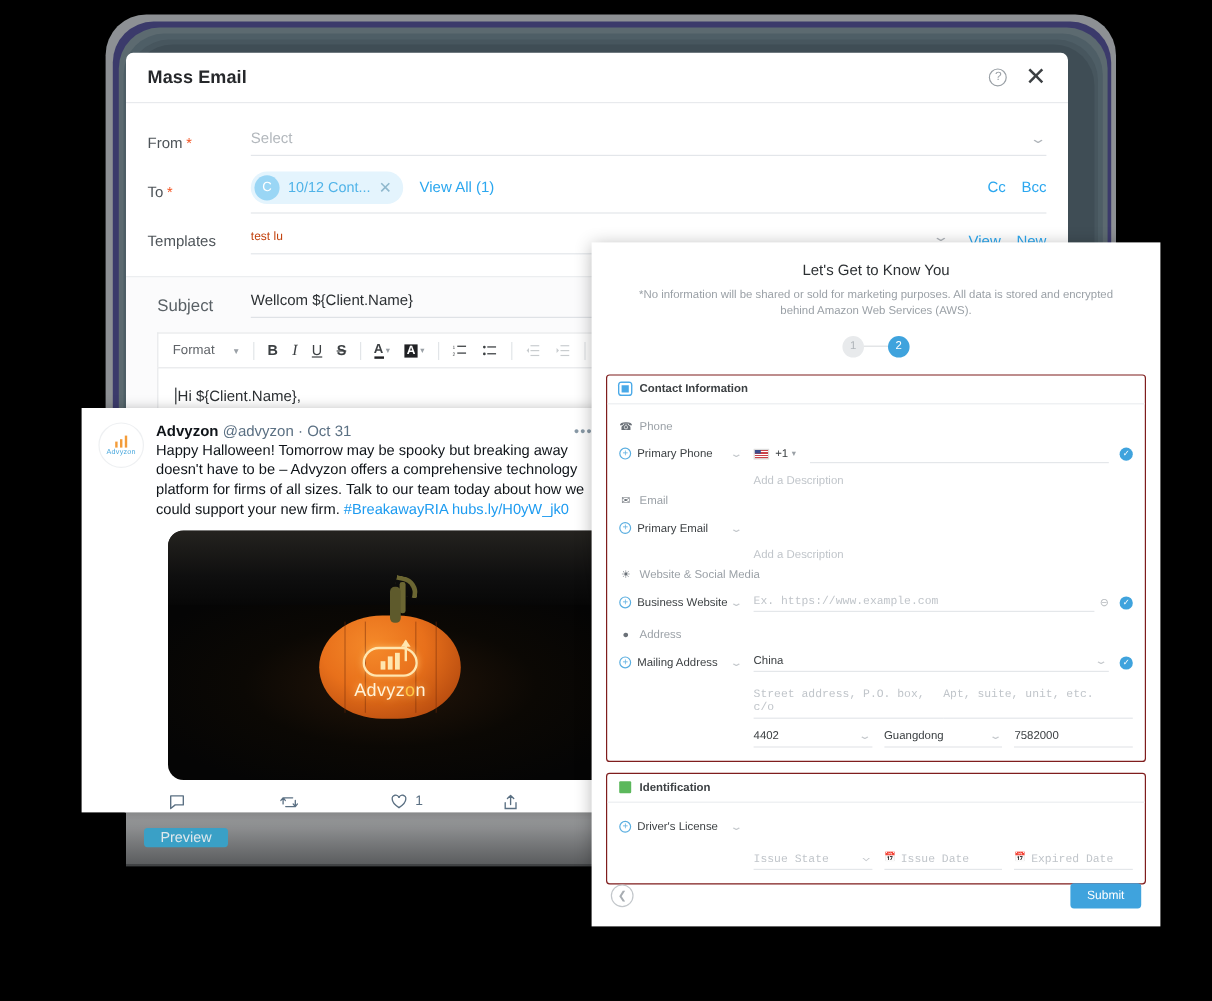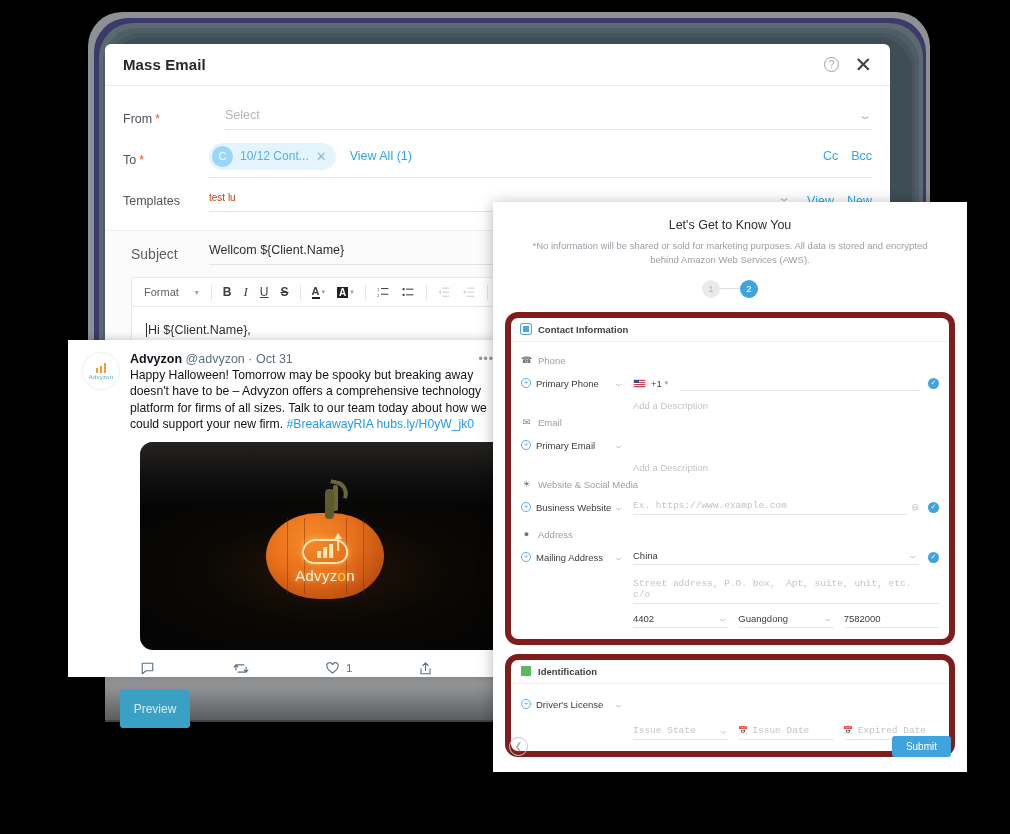--- a/index.html
+++ b/index.html
@@ -92,21 +92,21 @@
   .tb-a { border-bottom: 2px solid #202124; font-weight: bold; font-size: 11px; line-height: 11px; }
   .tb-hl { background: #202124; color: #fff; font-weight: bold; font-size: 10px; padding: 0 2px; }
   .tb-car { font-size: 7px; color: #9aa0a6; margin-left: 2px; }
   .tb-dim { color: #c8cccf; }
   .editor-area {
     margin-left: 8px; background: #fff; border: 1px solid #e6e8ea; height: 150px;
     padding: 16px 14px; font-size: 12.5px; color: #2c3033;
   }
   .caret { border-left: 1px solid #2c3033; margin-right: 1px; }
   .preview-btn {
-    position: absolute; left: 120px; top: 690px; width: 70px; height: 38px;
+    position: absolute; left: 120px; top: 690px; width: 70px; height: 16px;
     background: #3aa0c6; color: #dfe8ec; border-radius: 3px;
     font-size: 12px; display: flex; align-items: center; justify-content: center;
     cursor: pointer;
   }
   .me-dim {
     position: absolute; left: 105px; top: 666px; width: 785px; height: 56px;
     background: linear-gradient(180deg, rgba(120,122,124,.55) 0%, rgba(106,108,110,.85) 55%, rgba(70,72,74,.9) 100%);
     pointer-events: none;
   }
 
@@ -204,21 +204,21 @@
   .ky-steps { display: flex; align-items: center; justify-content: center; margin-top: 13px; }
   .step {
     width: 18px; height: 18px; border-radius: 50%; font-size: 9.5px;
     display: flex; align-items: center; justify-content: center; cursor: pointer;
   }
   .step-off { background: #e8eaec; color: #b0b5ba; }
   .step-on { background: #3fa3dd; color: #fff; }
   .step-line { width: 20px; height: 1px; background: #dcdfe2; }
 
   .ky-scroll { margin-top: 14px; padding: 0 12px; }
-  .ky-card { border: 6px solid #7f1d1d; border-radius: 13px; background: #fff; }
+  .ky-card { border: 1px solid #7f1d1d; border-radius: 3px; background: #fff; }
   .ky-card-hd {
     display: flex; align-items: center; gap: 7px; height: 24px;
     padding: 0 10px; border-bottom: 1px solid #eceef0;
   }
   .sq { width: 10px; height: 10px; border-radius: 2px; flex: none; }
   .sq-blue { background: #49a9e8; box-shadow: inset 0 0 0 2px #fff, 0 0 0 1px #49a9e8; }
   .sq-green { background: #5cb85c; border-radius: 1px; }
   .ky-card-title { font-size: 9.5px; color: #3c4043; font-weight: bold; }
   .ky-card-body { padding: 9px 10px 11px 10px; }
 
@@ -299,21 +299,21 @@
         <div class="icon-btn close-x">✕</div>
       </div>
     </div>
 
     <div class="me-body">
 
       <div class="field-row">
         <div class="field-label">
           <span>From</span><span class="req">*</span>
         </div>
-        <div class="field-ctrl underline" style="padding-bottom:7px;margin-left:16px;">
+        <div class="field-ctrl underline" style="padding-bottom:7px;">
           <span class="ph">Select</span>
           <span class="chev">⌄</span>
         </div>
       </div>
 
       <div class="field-row" style="min-height:44px;">
         <div class="field-label">
           <span>To</span><span class="req">*</span>
         </div>
         <div class="field-ctrl underline" style="padding-bottom:7px; gap:14px;">

